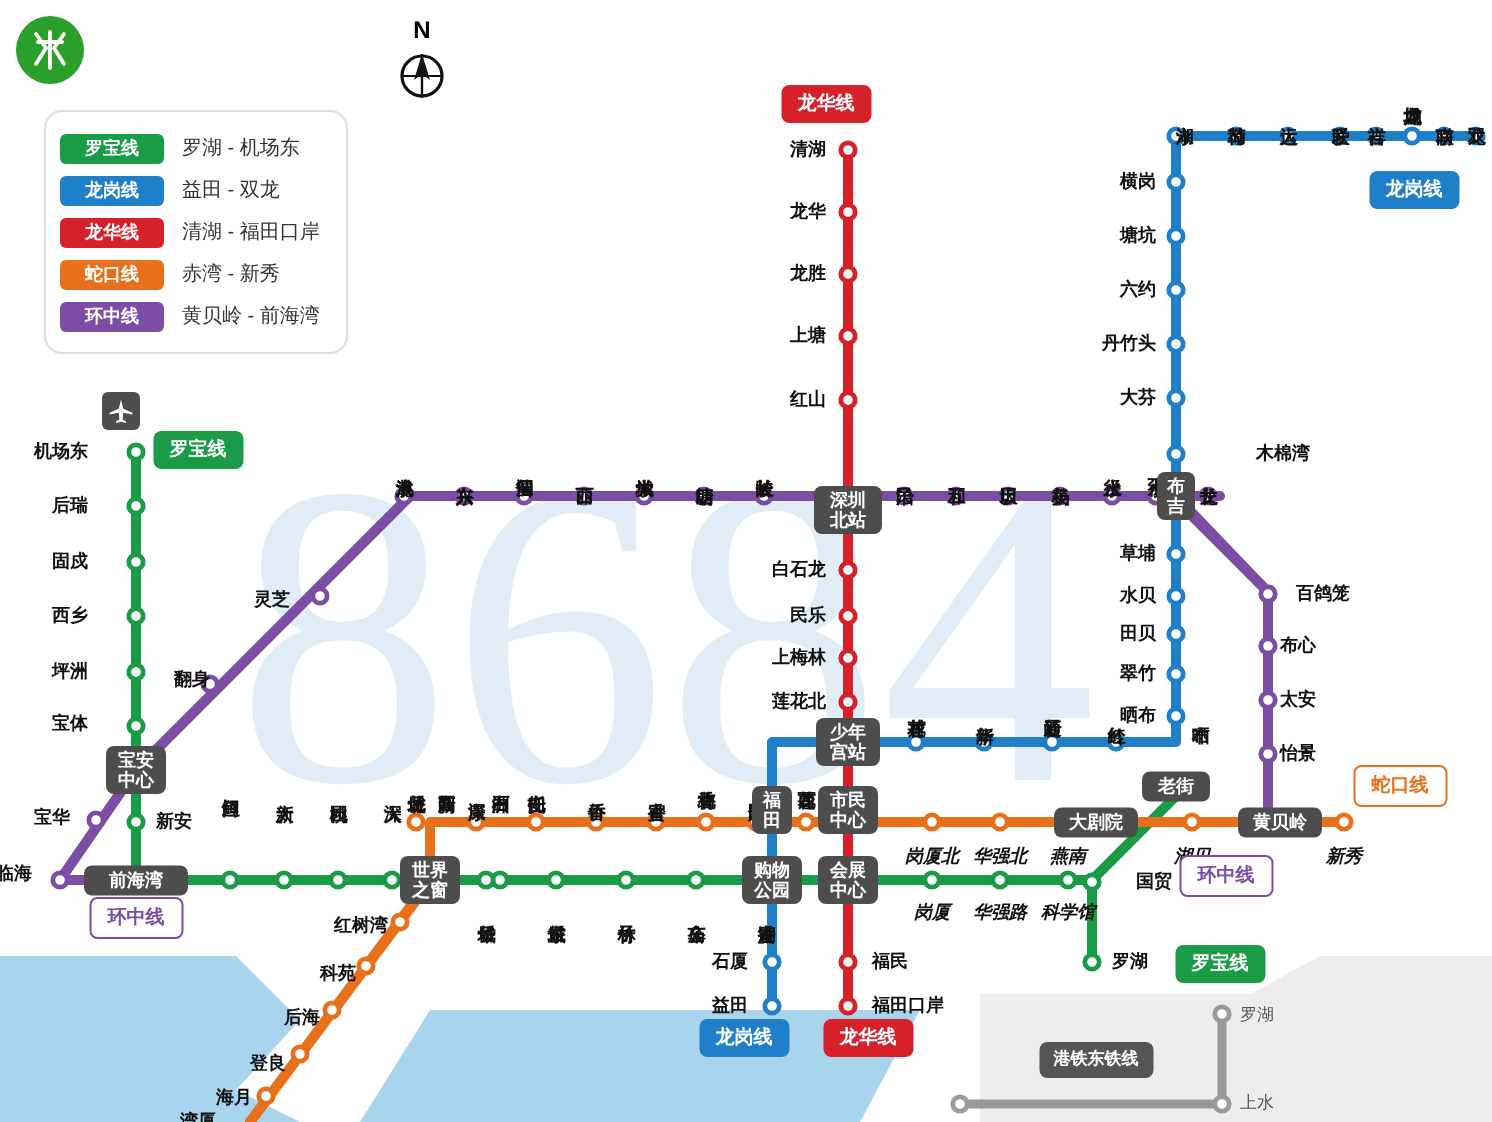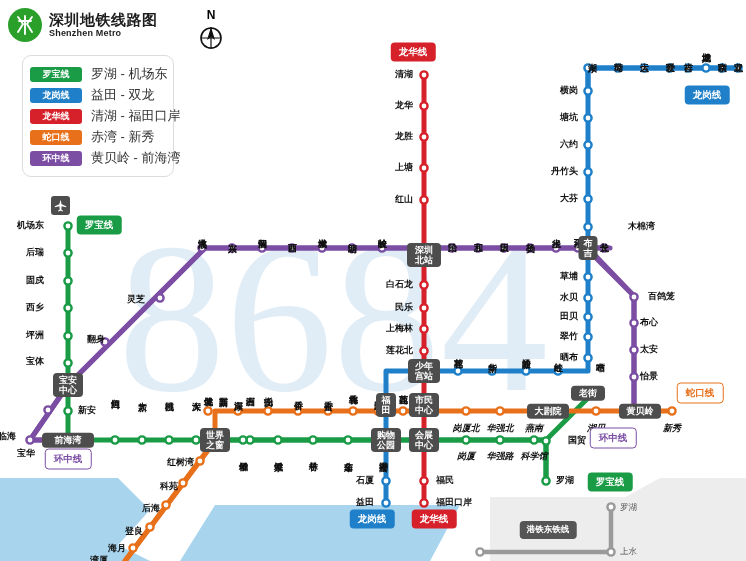--- a/index.html
+++ b/index.html
@@ -58,21 +58,21 @@
   .legend-row {
     display: flex; align-items: center; height: 20px; margin-bottom: 1px;
   }
   .legend-chip {
     width: 52px; height: 15px; border-radius: 3px;
     color: #fff; font-size: 9px; font-weight: bold;
     display: flex; align-items: center; justify-content: center;
     flex: none;
   }
   .legend-desc {
-    margin-left: 9px; font-size: 13px; color: #333;
+    margin-left: 9px; font-size: 10px; color: #333;
     white-space: nowrap;
   }
   
   .stn-label {
     position: absolute;
     font-size: 9px;
     color: #111;
     font-weight: bold;
     white-space: nowrap;
     line-height: 1.02;
@@ -306,24 +306,20 @@
     <div id="logo-mark">
       <svg width="24" height="24" viewBox="0 0 24 24">
         <g stroke="#ffffff" stroke-width="1.9" fill="none" stroke-linecap="round">
           <path d="M5,4 L10,11 L5,19"></path>
           <path d="M19,4 L14,11 L19,19"></path>
           <path d="M12,3 L12,21"></path>
           <path d="M6,8 L18,8"></path>
         </g>
       </svg>
     </div>
-    <div id="title-block">
-      <div id="title-cn">深圳地铁线路图</div>
-      <div id="title-en">Shenzhen Metro</div>
-    </div>
   </div>
 
   <div id="compass">
     <div id="compass-n">N</div>
     <svg width="28" height="28" viewBox="0 0 28 28">
       <circle cx="14" cy="16" r="10" fill="none" stroke="#111" stroke-width="1.6"></circle>
       <polygon points="14,5 10,18 14,15 18,18" fill="#111"></polygon>
       <line x1="14" y1="5" x2="14" y2="27" stroke="#111" stroke-width="1.2"></line>
       <line x1="4" y1="16" x2="24" y2="16" stroke="#111" stroke-width="1"></line>
     </svg>
@@ -405,21 +401,21 @@
       <div class="stn-label vert cb" style="left: 243px; top: 455px;">华侨城</div>
       <div class="stn-label vert cb" style="left: 278px; top: 455px;">侨城东</div>
       <div class="stn-label vert cb" style="left: 313px; top: 455px;">竹子林</div>
       <div class="stn-label vert cb" style="left: 348px; top: 455px;">车公庙</div>
       <div class="stn-label vert cb" style="left: 383px; top: 455px;">香蜜湖</div>
       <div class="stn-label c" style="left: 466px; top: 452px;">岗厦</div>
       <div class="stn-label c" style="left: 500px; top: 452px;">华强路</div>
       <div class="stn-label c" style="left: 534px; top: 452px;">科学馆</div>
       <div class="stn-label l" style="left: 574px; top: 441px; margin-left: 12px;">国贸</div>
       <div class="stn-label l" style="left: 574px; top: 481px;">罗湖</div>
-      <div class="stn-label l" style="left: 35px; top: 409px; margin-top: 45px;">宝华</div>
+      <div class="stn-label l" style="left: 35px; top: 409px;">宝华</div>
       <div class="stn-label l" style="left: 16px; top: 437px;">临海</div>
       <div class="stn-label l" style="left: 105px; top: 340px;">翻身</div>
       <div class="stn-label l" style="left: 145px; top: 300px;">灵芝</div>
       <div class="stn-label vert cb" style="left: 202px; top: 232px;">洪浪北</div>
       <div class="stn-label vert cb" style="left: 232px; top: 236px;">兴东</div>
       <div class="stn-label vert cb" style="left: 262px; top: 232px;">留仙洞</div>
       <div class="stn-label vert cb" style="left: 292px; top: 236px;">西丽</div>
       <div class="stn-label vert cb" style="left: 322px; top: 232px;">大学城</div>
       <div class="stn-label vert cb" style="left: 352px; top: 236px;">塘朗</div>
       <div class="stn-label vert cb" style="left: 382px; top: 232px;">长岭陂</div>

